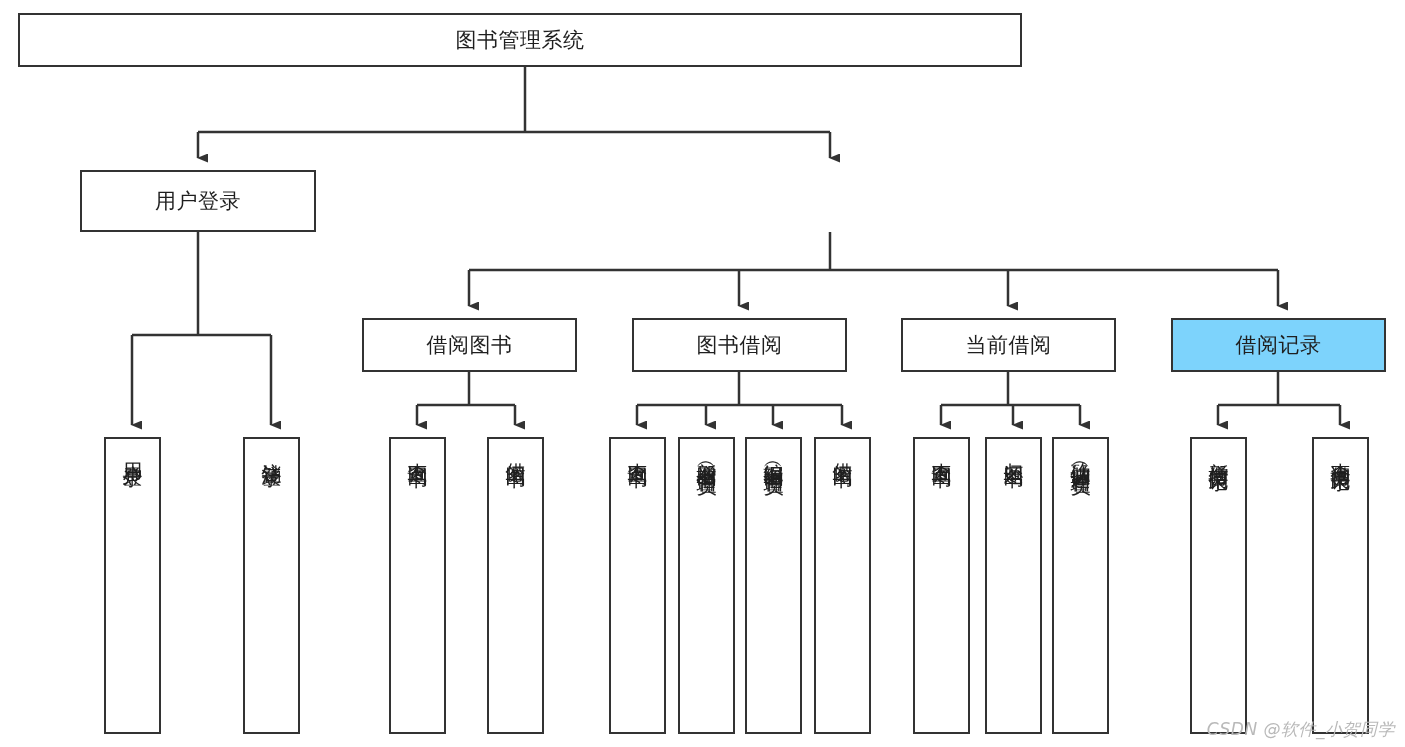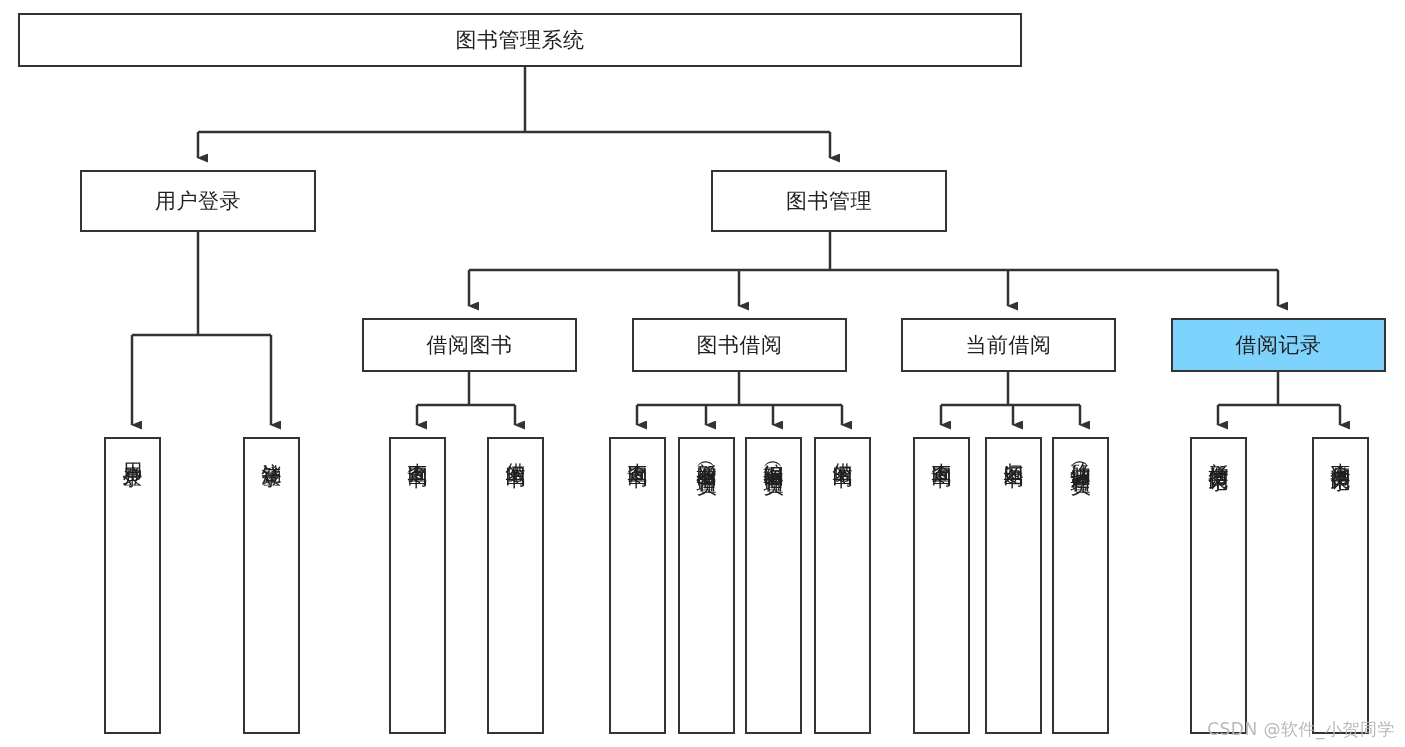--- a/index.html
+++ b/index.html
@@ -60,20 +60,21 @@
   }
   #watermark {
     position: absolute;
     right: 10px;
     bottom: 6px;
     font-size: 17px;
     color: #b9b9b9;
     letter-spacing: 0.5px;
     white-space: nowrap;
     user-select: none;
+    font-style: italic;
   }
 </style>
 </head>
 <body>
 
 <div id="diagram-canvas">
 
   <svg class="connectors" viewBox="0 0 1405 747" xmlns="http://www.w3.org/2000/svg">
     <defs>
       <marker id="arrowhead" markerWidth="9" markerHeight="11" refX="4.5" refY="10" orient="auto" markerUnits="userSpaceOnUse">
@@ -124,23 +125,20 @@
     </g>
   </svg>
 
   <div class="node" id="node-root" style="left: 18px; top: 13px; width: 1004px; height: 54px; border-color: rgb(51, 51, 51); background: rgb(255, 255, 255);">
     <span class="node-label" style="color: rgb(31, 31, 31);">图书管理系统</span>
   </div>
 
   <div class="node" id="n-l1-0" style="left: 80px; top: 170px; width: 236px; height: 62px; border-color: rgb(51, 51, 51); background: rgb(255, 255, 255);">
     <span class="node-label" style="color: rgb(31, 31, 31);">用户登录</span>
   </div>
-  <div class="node" id="n-l1-1" style="left: 711px; top: 170px; width: 236px; height: 62px; border-color: rgb(51, 51, 51); background: rgb(255, 255, 255);">
-    <span class="node-label" style="color: rgb(31, 31, 31);">图书管理</span>
-  </div>
 
   <div class="node" id="n-l2-0" style="left: 362px; top: 318px; width: 215px; height: 54px; border-color: rgb(51, 51, 51); background: rgb(255, 255, 255);">
     <span class="node-label" style="color: rgb(31, 31, 31);">借阅图书</span>
   </div>
   <div class="node" id="n-l2-1" style="left: 632px; top: 318px; width: 215px; height: 54px; border-color: rgb(51, 51, 51); background: rgb(255, 255, 255);">
     <span class="node-label" style="color: rgb(31, 31, 31);">图书借阅</span>
   </div>
   <div class="node" id="n-l2-2" style="left: 901px; top: 318px; width: 215px; height: 54px; border-color: rgb(51, 51, 51); background: rgb(255, 255, 255);">
     <span class="node-label" style="color: rgb(31, 31, 31);">当前借阅</span>
   </div>

